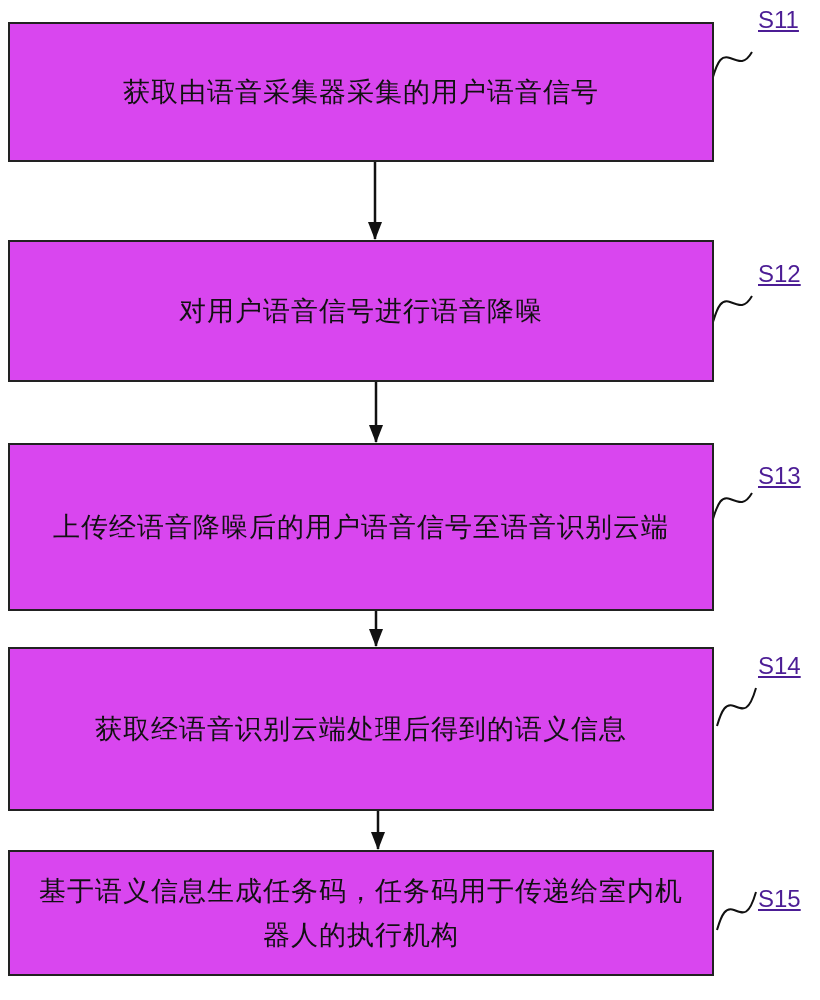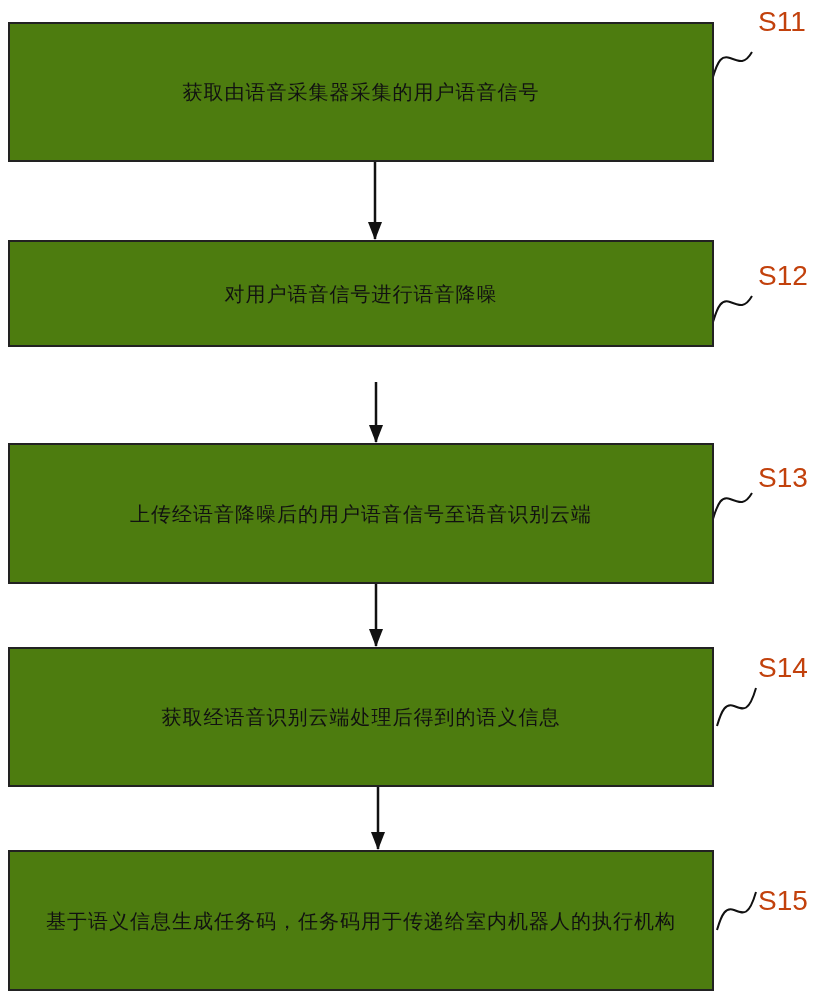--- a/index.html
+++ b/index.html
@@ -1,23 +1,23 @@
 <!DOCTYPE html>
 <html><head>
 <meta charset="utf-8">
 <style>
   html, body { margin: 0; padding: 0; background: #ffffff; }
   body { width: 820px; height: 1000px; position: relative; overflow: hidden;
          font-family: "DejaVu Sans", sans-serif; color: #111; }
   .box { position: absolute; left: 8px; width: 706px; border: 2px solid #222;
-         box-sizing: border-box; background: #4d7c0f; display: flex;
+         box-sizing: border-box; background: #d946ef; display: flex;
          align-items: center; justify-content: center; text-align: center;
-         font-size: 20px; line-height: 44px; padding: 0 22px; letter-spacing: 1px; }
+         font-size: 27px; line-height: 44px; padding: 0 22px; letter-spacing: 1px; }
   .label { position: absolute; left: 758px; font-family: "Liberation Sans", sans-serif;
-           font-size: 28px; color: #c2410c; }
+           font-size: 24px; color: #4c1d95; text-decoration: underline; }
   svg.overlay { position: absolute; left: 0; top: 0; }
 </style>
 </head>
 <body>
 
 <svg class="overlay" width="820" height="1000">
   <defs>
     <marker id="ah" markerWidth="10" markerHeight="12" refX="5" refY="12" orient="auto" markerUnits="userSpaceOnUse">
       <path d="M0,0 L10,0 L5,12 Z" fill="#111"></path>
     </marker>
@@ -36,31 +36,31 @@
   <path d="M713,519 C718,502 722,496 730,499 C740,503 745,505 752,493" fill="none" stroke="#111" stroke-width="2"></path>
   <path d="M717,726 C722,709 726,703 734,706 C744,710 749,712 756,688" fill="none" stroke="#111" stroke-width="2"></path>
   <path d="M717,930 C722,913 726,907 734,910 C744,914 749,916 756,892" fill="none" stroke="#111" stroke-width="2"></path>
 </svg>
 
 <div class="box" style="top:22px;height:140px;">
   <span>获取由语音采集器采集的用户语音信号</span>
 </div>
 <div class="label" style="top:6px;">S11</div>
 
-<div class="box" style="top:240px;height:107px;">
+<div class="box" style="top:240px;height:142px;">
   <span>对用户语音信号进行语音降噪</span>
 </div>
 <div class="label" style="top:260px;">S12</div>
 
-<div class="box" style="top:443px;height:141px;">
+<div class="box" style="top:443px;height:168px;">
   <span>上传经语音降噪后的用户语音信号至语音识别云端</span>
 </div>
 <div class="label" style="top:462px;">S13</div>
 
-<div class="box" style="top:647px;height:140px;">
+<div class="box" style="top:647px;height:164px;">
   <span>获取经语音识别云端处理后得到的语义信息</span>
 </div>
 <div class="label" style="top:652px;text-align:right;">S14</div>
 
-<div class="box" style="top:850px;height:141px;">
+<div class="box" style="top:850px;height:126px;">
   <span>基于语义信息生成任务码，任务码用于传递给室内机器人的执行机构</span>
 </div>
 <div class="label" style="top:856px;margin-top:29px;">S15</div>
 
 </body></html>

